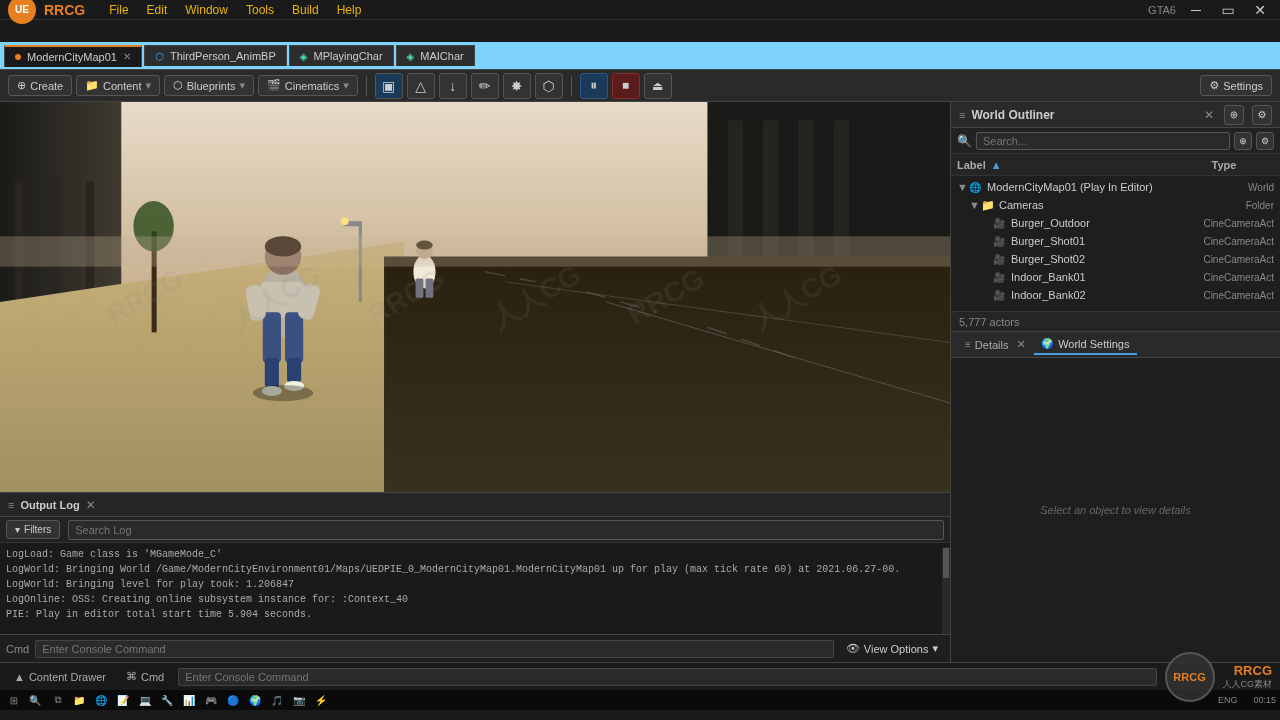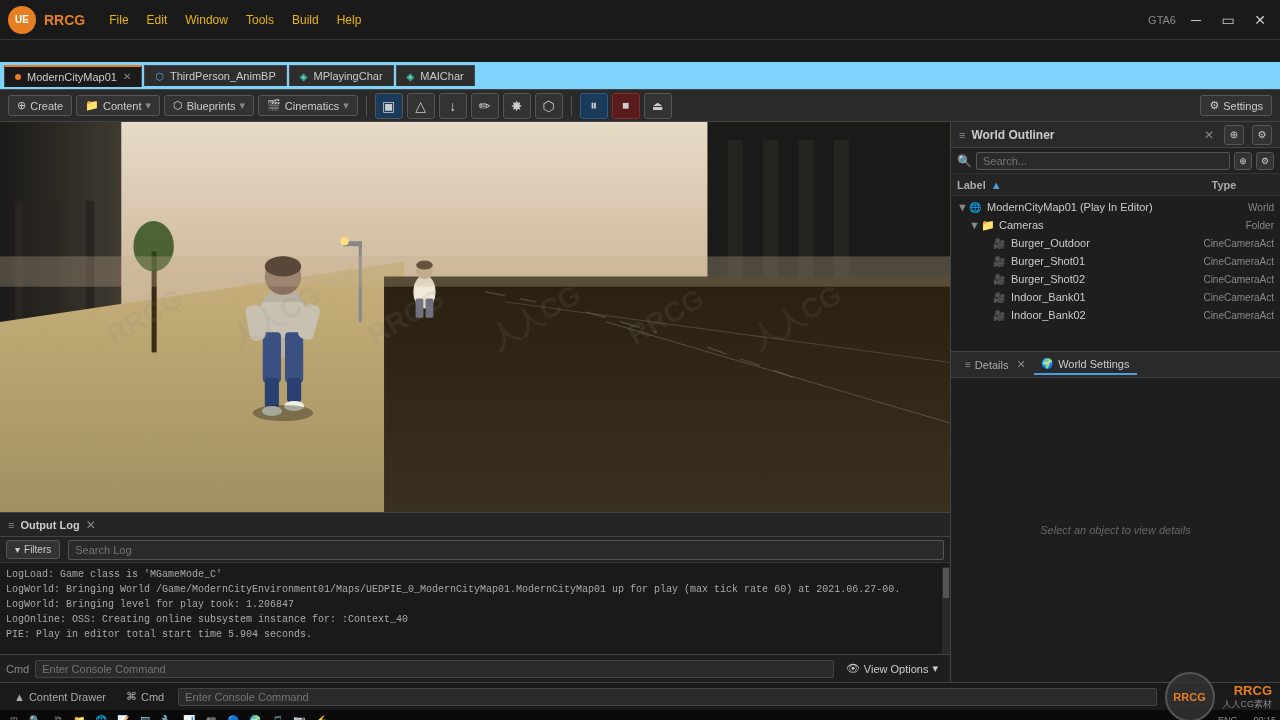--- a/index.html
+++ b/index.html
@@ -1,20 +1,20 @@
 <!DOCTYPE html>
 <html><head>
   <meta charset="utf-8">
   <style>
     * { margin: 0; padding: 0; box-sizing: border-box; }
     body { width: 1280px; height: 720px; overflow: hidden; background: #1a1a1a; font-family: 'Segoe UI', sans-serif; font-size: 12px; color: #ccc; }
 
     
     #titlebar {
-      height: 40px;
+      height: 20px;
       background: #1a1a1a;
       display: flex;
       align-items: center;
       padding: 0 8px;
       border-bottom: 1px solid #333;
     }
     #titlebar .logo {
       width: 28px; height: 28px;
       background: #e67e22;
       border-radius: 50%;
@@ -629,20 +629,21 @@
 
         <div class="tree-item">
           <div class="tree-indent"></div>
           <div class="tree-indent"></div>
           <div class="tree-arrow" style="visibility:hidden;">▶</div>
           <div class="tree-icon camera-icon">🎥</div>
           <span class="tree-label">Indoor_Bank02</span>
           <span class="tree-type">CineCameraAct</span>
         </div>
       </div>
+      <div id="actor-count">5,777 actors</div>
     </div>
 
     <div id="details-panel">
       <div id="details-tabs">
         <div class="details-tab">
           <span style="color:#888;font-size:10px;">≡</span>
           <span>Details</span>
           <span class="details-tab-close">✕</span>
         </div>
         <div class="details-tab active">

